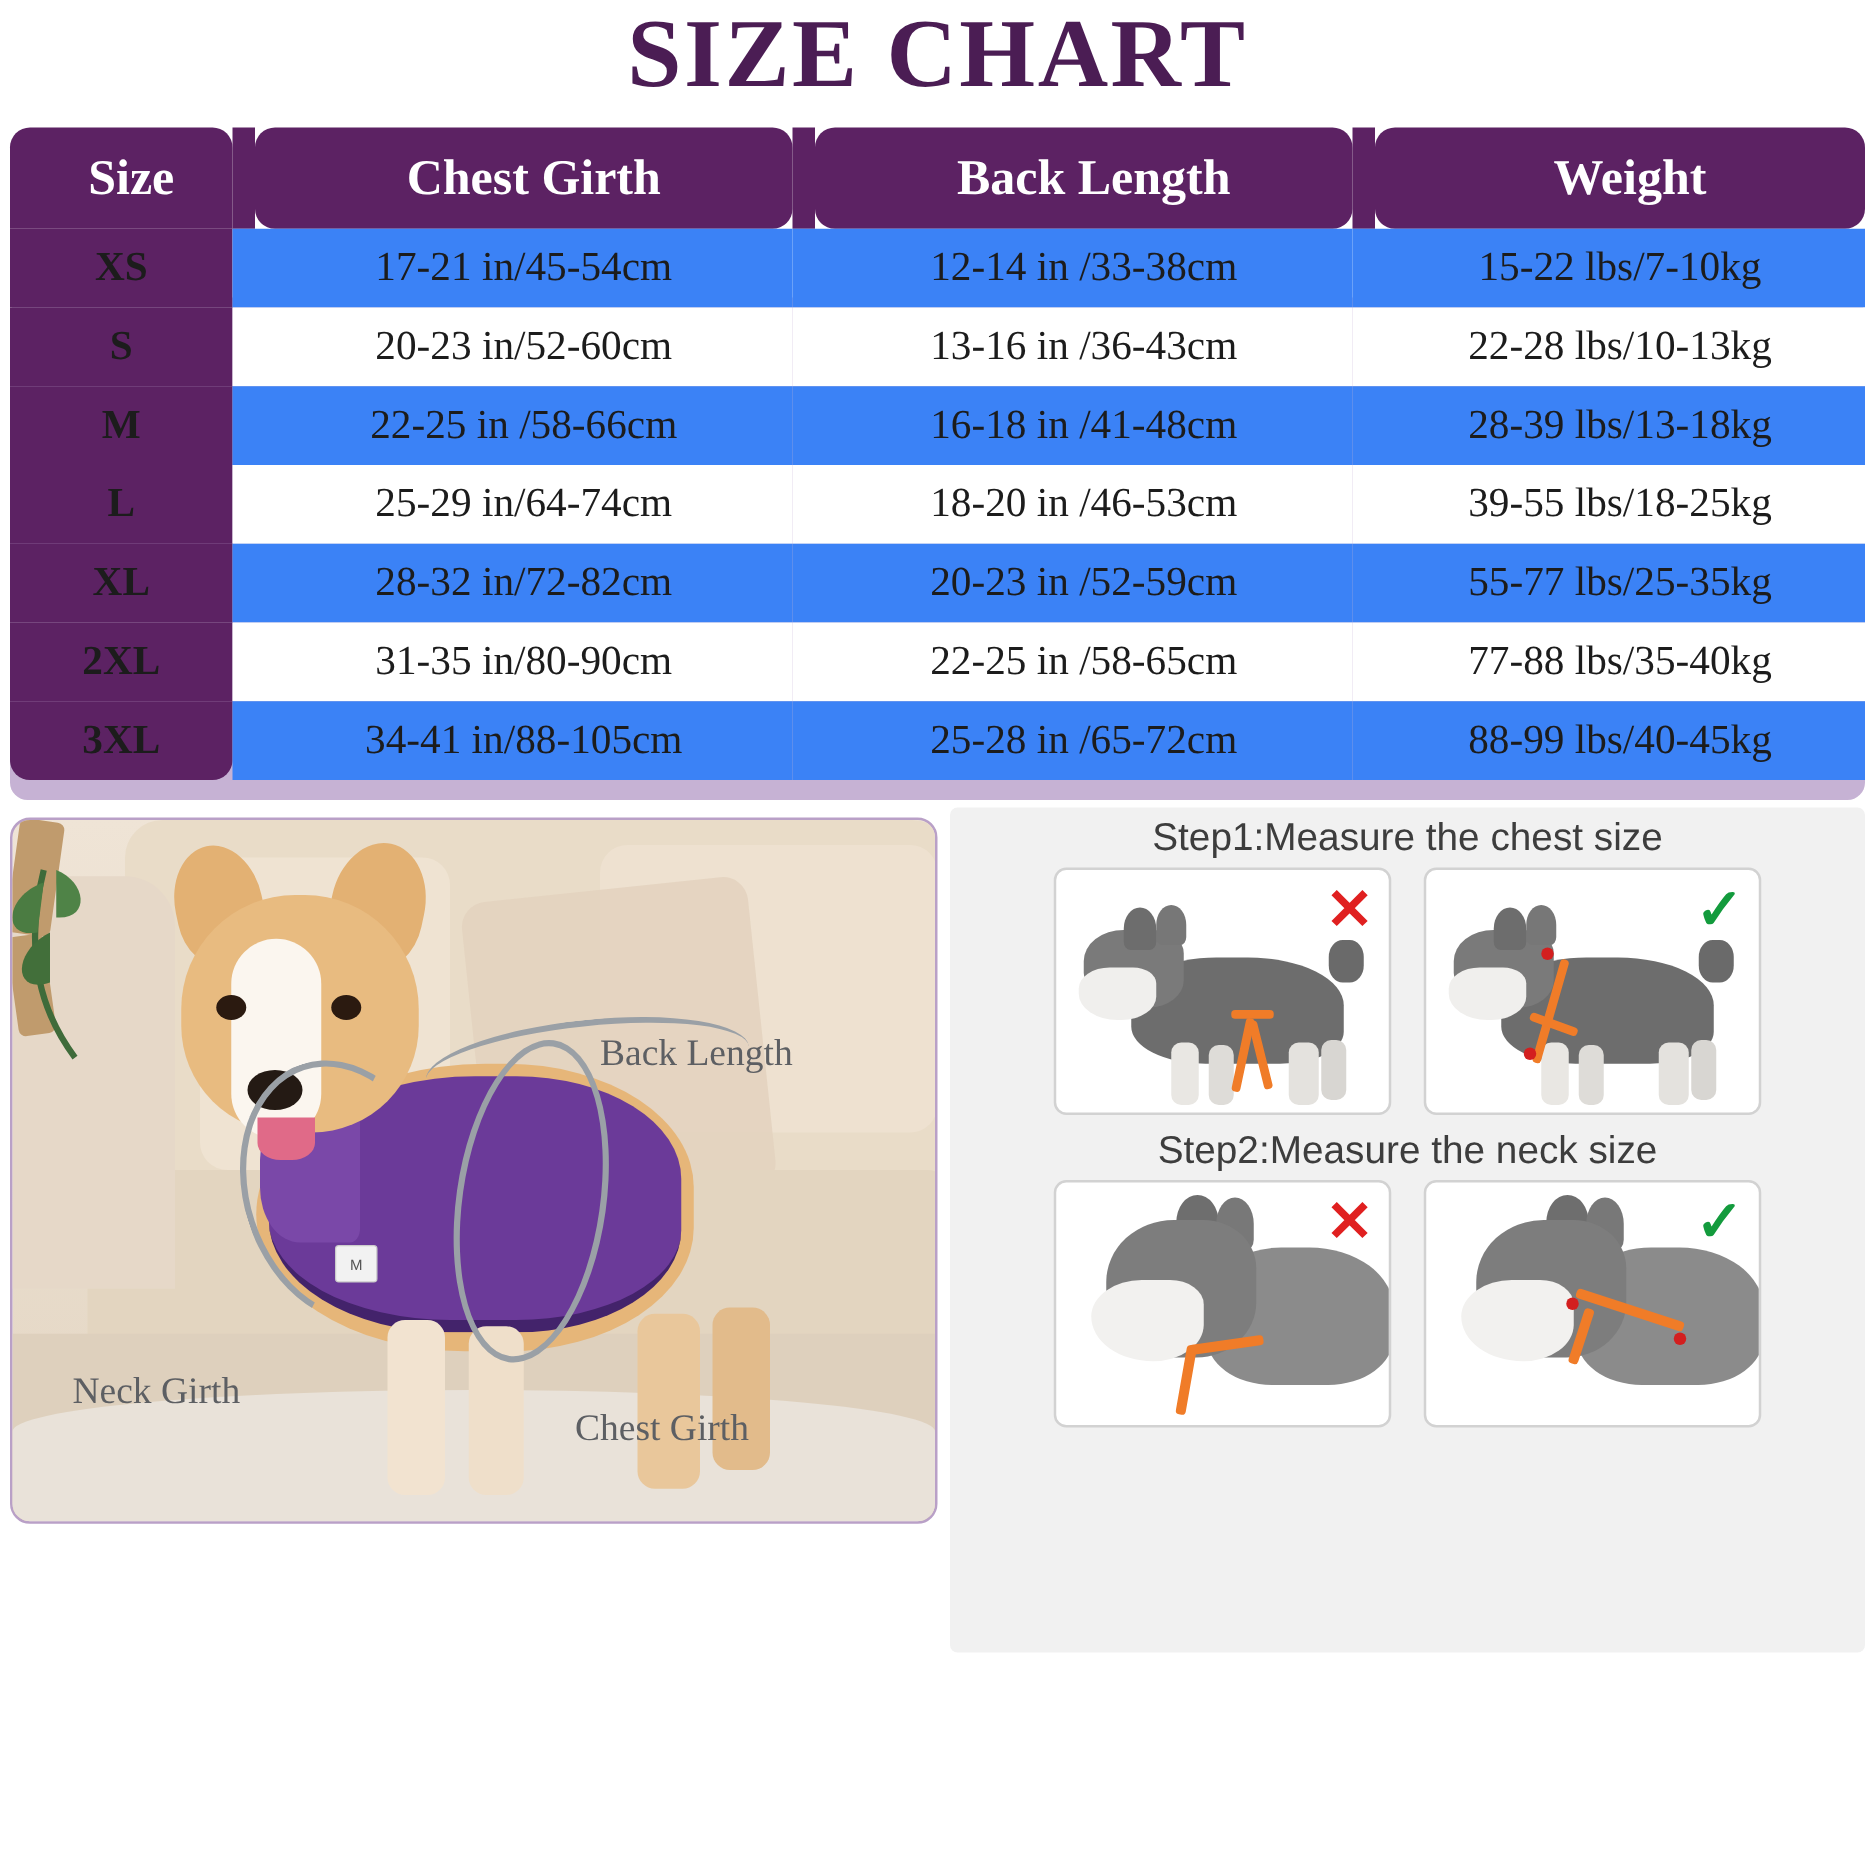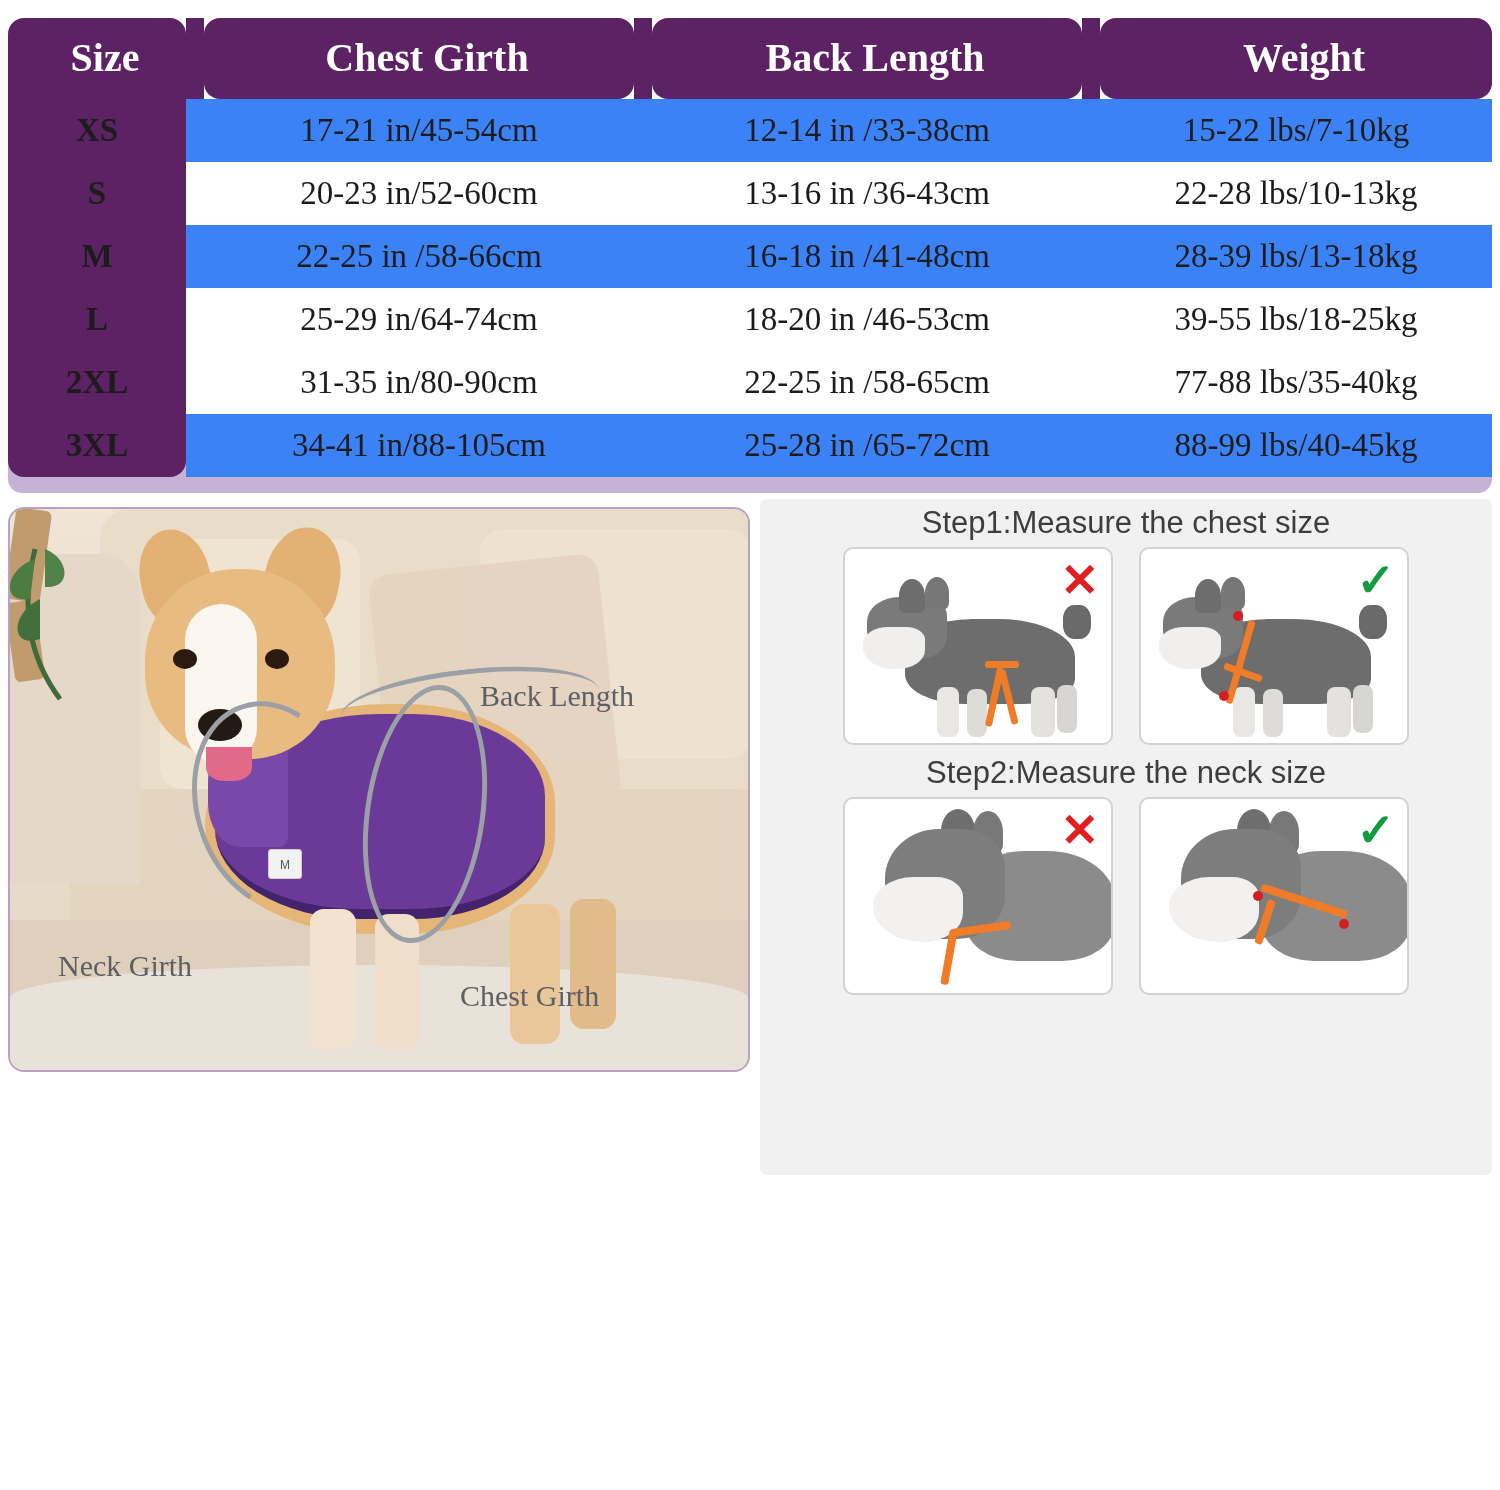--- a/index.html
+++ b/index.html
@@ -353,20 +353,21 @@
   .sch2-body {
     position: absolute; left: 120px; top: 52px; width: 150px; height: 110px;
     background: #8b8b8b; border-radius: 40% 45% 35% 35%;
   }
 </style>
 </head>
 <body>
 
 <div class="page">
 
+  <div class="title">SIZE CHART</div>
 
   <div class="table-wrap">
     <div class="table-bg"></div>
     <table class="size-chart">
       <colgroup>
         <col style="width:178px">
         <col style="width:18px">
         <col style="width:430px">
         <col style="width:18px">
         <col style="width:430px">
@@ -414,20 +415,29 @@
         </tr>
         <tr class="row-norm">
           <td class="size-col">L</td>
           <td class="data-col"></td>
           <td class="data-col">25-29 in/64-74cm</td>
           <td class="data-col"></td>
           <td class="data-col">18-20 in /46-53cm</td>
           <td class="data-col"></td>
           <td class="data-col">39-55 lbs/18-25kg</td>
         </tr>
+        <tr class="row-alt">
+          <td class="size-col">XL</td>
+          <td class="data-col"></td>
+          <td class="data-col">28-32 in/72-82cm</td>
+          <td class="data-col"></td>
+          <td class="data-col">20-23 in /52-59cm</td>
+          <td class="data-col"></td>
+          <td class="data-col">55-77 lbs/25-35kg</td>
+        </tr>
         <tr class="row-norm">
           <td class="size-col">2XL</td>
           <td class="data-col"></td>
           <td class="data-col">31-35 in/80-90cm</td>
           <td class="data-col"></td>
           <td class="data-col">22-25 in /58-65cm</td>
           <td class="data-col"></td>
           <td class="data-col">77-88 lbs/35-40kg</td>
         </tr>
         <tr class="row-alt">

